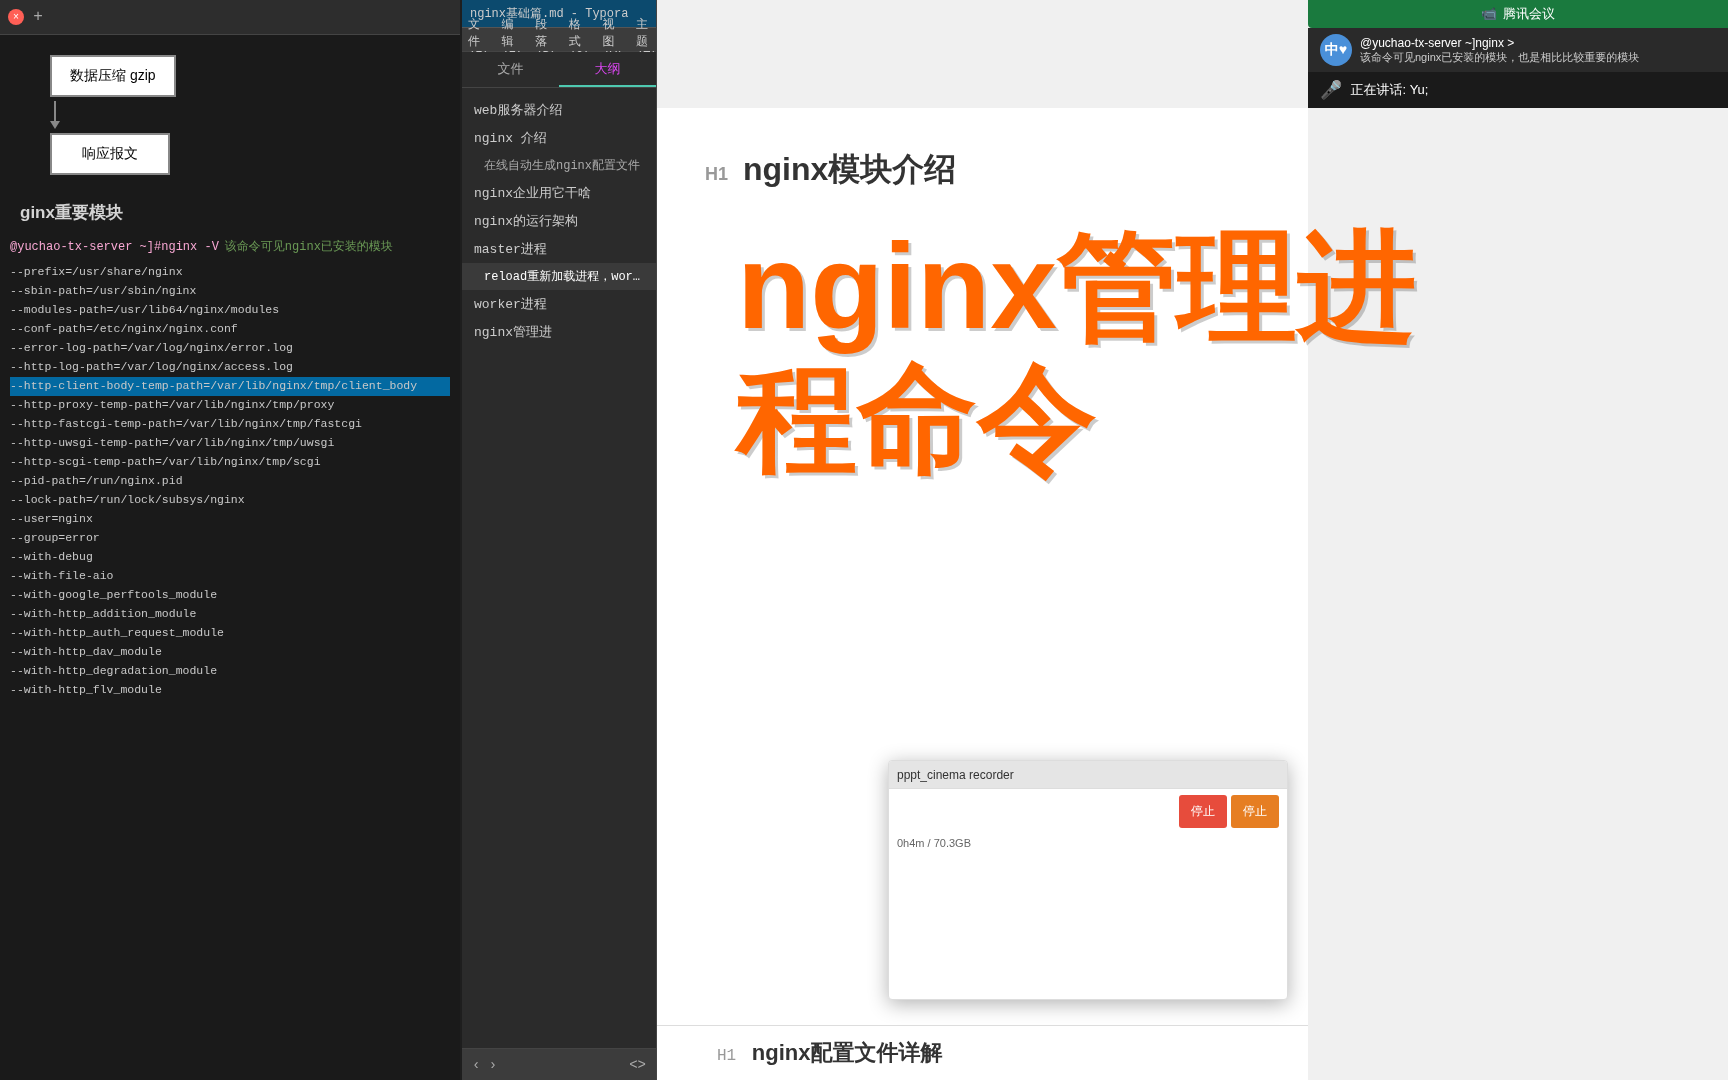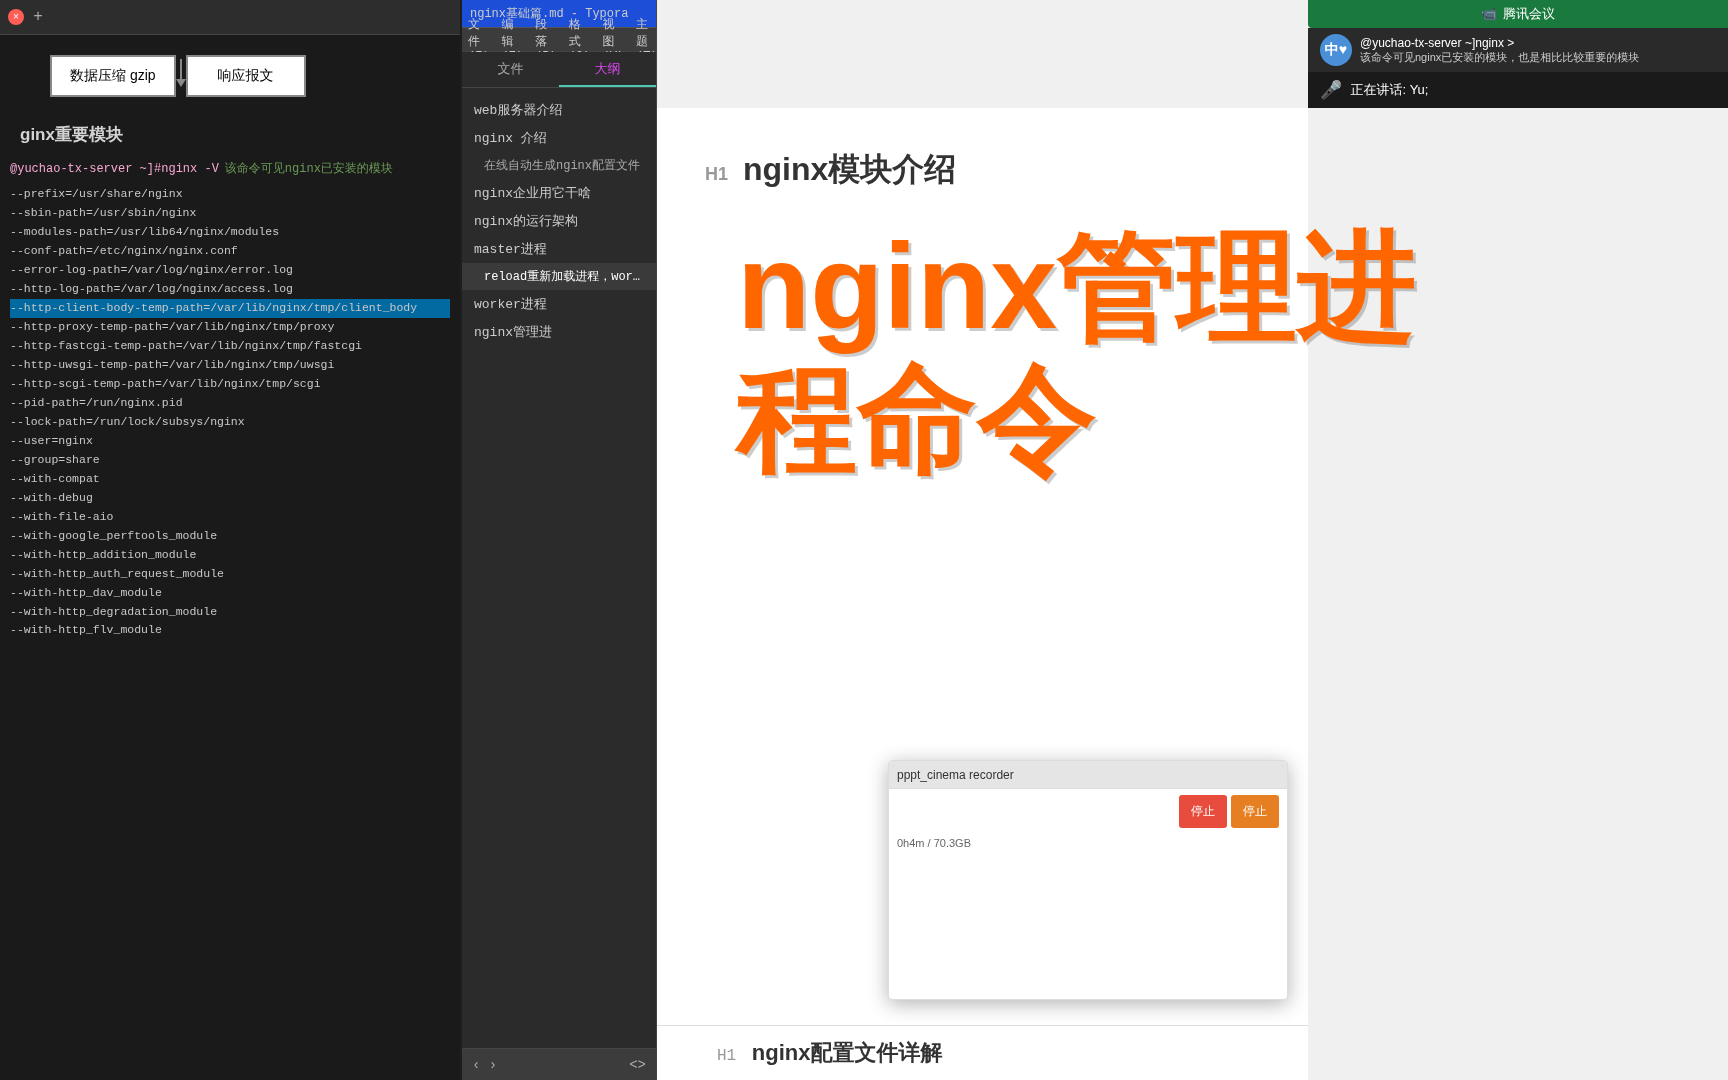--- a/index.html
+++ b/index.html
@@ -139,21 +139,21 @@
       top: 0;
       width: 195px;
       height: 1080px;
       background: #2b2b2b;
       border-right: 1px solid #444;
       display: flex;
       flex-direction: column;
     }
 
     .typora-titlebar {
-      background: #1d4ed8;
+      background: #0c4a6e;
       height: 28px;
       display: flex;
       align-items: center;
       padding: 0 8px;
       font-size: 12px;
       color: #ccc;
       gap: 8px;
       border-bottom: 1px solid #555;
     }
 
@@ -442,21 +442,21 @@
 <body>
 
 <div class="left-panel">
 
   <div class="tab-bar">
     <div class="tab-close">×</div>
     <div class="tab-add">+</div>
   </div>
 
   <div class="diagram-area">
-    <div style="display:flex; flex-direction:row; align-items:flex-start; margin-left:20px;">
+    <div style="display:flex; flex-direction:column; align-items:flex-start; margin-left:20px;justify-content:flex-end;">
       <div class="diagram-box" style="min-width:120px; border:2px solid #888; background:#fff; color:#000; padding:10px 18px; font-family:sans-serif; font-size:14px;">数据压缩  gzip</div>
       <div class="diagram-arrow">
         <div class="arrow-line"></div>
         <div class="arrow-head"></div>
       </div>
       <div class="diagram-box" style="min-width:120px; border:2px solid #888; background:#fff; color:#000; padding:10px 18px; font-family:sans-serif; font-size:14px;">响应报文</div>
     </div>
   </div>
 
   <div class="section-title" style="margin-top:6px; font-size:17px;">ginx重要模块</div>
@@ -477,22 +477,21 @@
       <div class="config-line">--error-log-path=/var/log/nginx/error.log</div>
       <div class="config-line">--http-log-path=/var/log/nginx/access.log</div>
       <div class="config-line hl-line">--http-client-body-temp-path=/var/lib/nginx/tmp/client_body</div>
       <div class="config-line">--http-proxy-temp-path=/var/lib/nginx/tmp/proxy</div>
       <div class="config-line">--http-fastcgi-temp-path=/var/lib/nginx/tmp/fastcgi</div>
       <div class="config-line">--http-uwsgi-temp-path=/var/lib/nginx/tmp/uwsgi</div>
       <div class="config-line">--http-scgi-temp-path=/var/lib/nginx/tmp/scgi</div>
       <div class="config-line">--pid-path=/run/nginx.pid</div>
       <div class="config-line">--lock-path=/run/lock/subsys/nginx</div>
       <div class="config-line">--user=nginx</div>
-      <div class="config-line">--group=share</div>
-      <div class="config-line">--with-compat</div>
+      <div class="config-line">--group=error</div>
       <div class="config-line">--with-debug</div>
       <div class="config-line">--with-file-aio</div>
       <div class="config-line">--with-google_perftools_module</div>
       <div class="config-line">--with-http_addition_module</div>
       <div class="config-line">--with-http_auth_request_module</div>
       <div class="config-line">--with-http_dav_module</div>
       <div class="config-line">--with-http_degradation_module</div>
       <div class="config-line">--with-http_flv_module</div>
     </div>
 </div>

